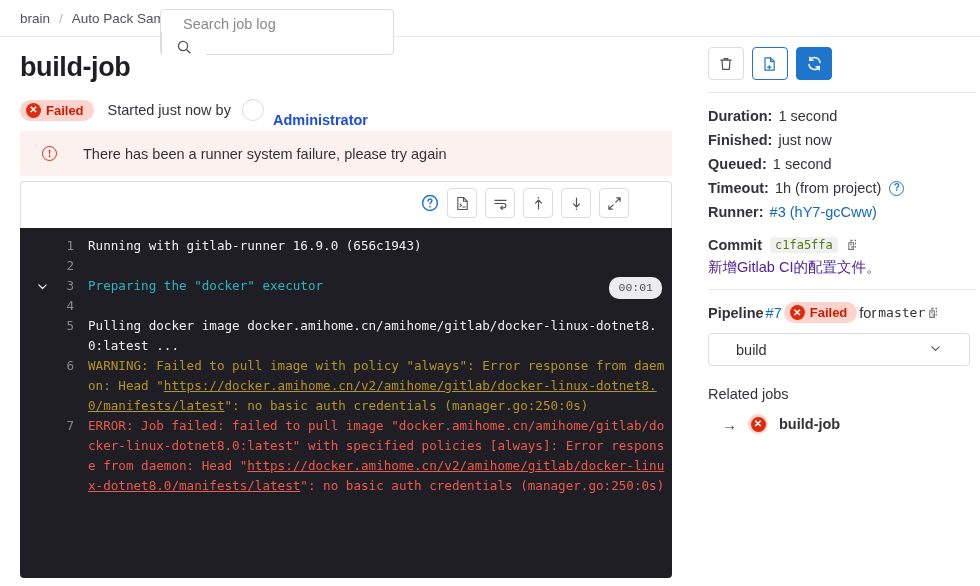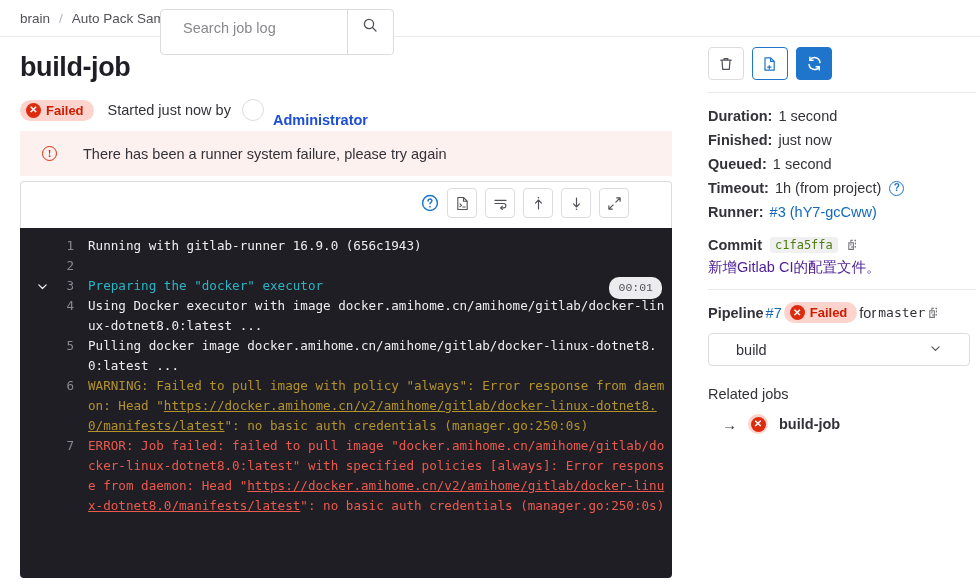--- a/index.html
+++ b/index.html
@@ -66,21 +66,21 @@
 
   
   .log-toolbar {
     position: absolute; left: 20px; top: 181px; width: 652px; height: 47px;
     border: 1px solid #dcdcde; border-bottom: none;
     border-radius: 4px 4px 0 0; background: #fff;
   }
   .search-box {
     position: absolute; left: 160px; top: 9px; width: 234px; height: 46px;
     border: 1px solid #dcdcde; border-radius: 4px; background: #fff;
-    display: flex; align-items: flex-start; z-index: 5;
+    display: flex; align-items: flex-start; z-index: 5; flex-direction: column;
   }
   .search-input {
     border: none; outline: none; background: transparent;
     font-family: "Liberation Sans", sans-serif; font-size: 14.5px;
     color: #89888d; padding: 6px 0 0 22px; width: 186px; height: 30px;
   }
   .search-input::placeholder { color: #89888d; opacity: 1; }
   .search-btn {
     width: 45px; height: 44px; border-left: 1px solid #dcdcde;
     display: flex; align-items: flex-start; justify-content: center;
@@ -276,21 +276,20 @@
           <path d="M3.5 6 8 10.5 12.5 6" stroke-linecap="round" stroke-linejoin="round"></path>
         </svg>
       </span>
       <span class="ln-gutter">3</span>
       <span class="ln-text c-cyan">Preparing the "docker" executor</span>
       <span class="dur-badge">00:01</span>
     </div>
 
     <div class="log-line">
       <span class="ln-gutter">4</span>
-      <span class="ln-text c-default">Using Docker executor with image docker.amihome.cn/amihome/gitlab/docker-linux-dotnet8.0:latest ...</span>
     </div>
 
     <div class="log-line">
       <span class="ln-gutter">5</span>
       <span class="ln-text c-default">Pulling docker image docker.amihome.cn/amihome/gitlab/docker-linux-dotnet8.0:latest ...</span>
     </div>
 
     <div class="log-line">
       <span class="ln-gutter">6</span>
       <span class="ln-text c-yellow"><span>WARNING: Failed to pull image with policy "always": Error response from daemon: Head "</span><a class="log-link">https://docker.amihome.cn/v2/amihome/gitlab/docker-linux-dotnet8.0/manifests/latest</a><span>": no basic auth credentials (manager.go:250:0s)</span></span>

